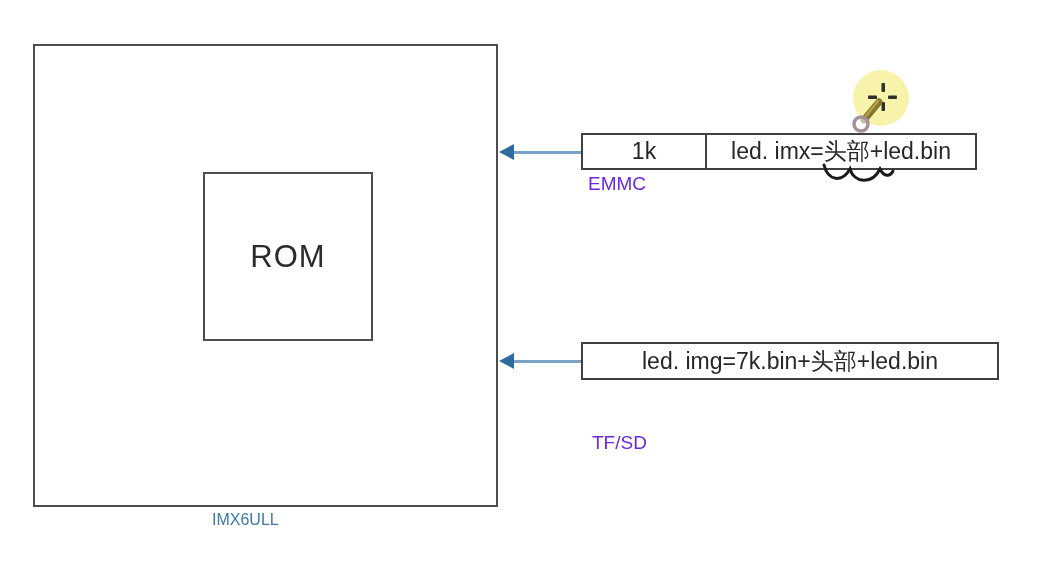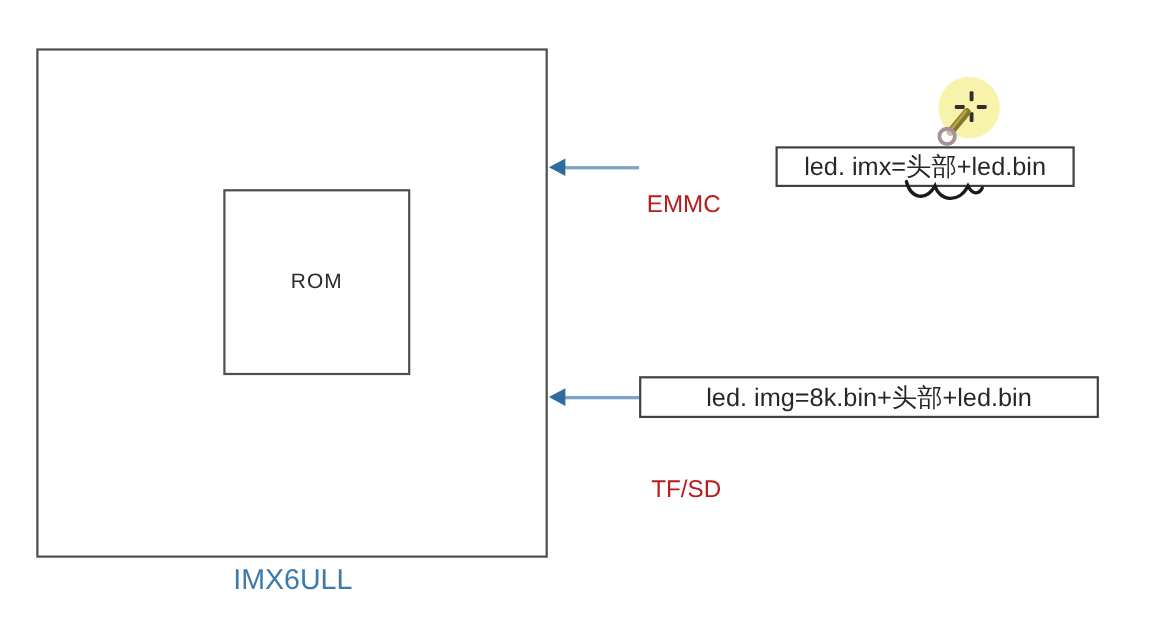--- a/index.html
+++ b/index.html
@@ -29,51 +29,51 @@
     left: 203px; top: 172px;
     width: 170px; height: 169px;
     border: 2px solid #4d4d4d;
     box-sizing: border-box;
     background: #ffffff;
     display: flex;
     align-items: center;
     justify-content: center;
   }
   .rom-label {
-    font-size: 19px;
+    font-size: 31px;
     color: #2b2b2b;
     letter-spacing: 1px;
   }
   .chip-label {
     position: absolute;
     left: 212px; top: 511px;
-    font-size: 26px;
+    font-size: 16px;
     font-weight: 500;
     color: #3c7aab;
   }
   
   .cell {
     position: absolute;
     border: 2px solid #404040;
     box-sizing: border-box;
     background: #ffffff;
     display: flex;
     align-items: center;
     justify-content: center;
     font-size: 23px;
     color: #272727;
   }
   .cell-1k   { left: 581px; top: 133px; width: 126px; height: 37px; }
   .cell-imx  { left: 705px; top: 133px; width: 272px; height: 37px; }
   .cell-img  { left: 581px; top: 342px; width: 418px; height: 38px; }
   .medium-label {
     position: absolute;
-    font-size: 22px;
+    font-size: 19px;
     font-weight: 500;
-    color: #b91c1c;
+    color: #6d28d9;
   }
   .emmc-label { left: 588px; top: 173px; }
   .tfsd-label { left: 592px; top: 384px; margin-top: 48px; }
   
   .arrow-line {
     position: absolute;
     height: 3px;
     background: #7aa3c6;
   }
   .arrow-head {
@@ -107,33 +107,36 @@
 
   <div class="chip-box"></div>
   <div class="rom-box">
     <span class="rom-label">ROM</span>
   </div>
   <div class="chip-label">IMX6ULL</div>
 
   <div class="arrow-line arrow-top-line"></div>
   <div class="arrow-head arrow-top-head"></div>
 
+  <div class="cell cell-1k">
+    <span>1k</span>
+  </div>
   <div class="cell cell-imx">
     <span>led. imx=头部+led.bin</span>
   </div>
   <svg class="squiggle" viewBox="0 0 76 28">
     <path d="M4 6 C 8 22, 22 24, 30 10 C 34 24, 52 26, 60 10 C 64 18, 70 18, 73 12" fill="none" stroke="#1a1a1a" stroke-width="3" stroke-linecap="round"></path>
   </svg>
   <div class="medium-label emmc-label">EMMC</div>
 
   <div class="arrow-line arrow-bot-line"></div>
   <div class="arrow-head arrow-bot-head"></div>
 
   <div class="cell cell-img">
-    <span>led. img=8k.bin+头部+led.bin</span>
+    <span>led. img=7k.bin+头部+led.bin</span>
   </div>
   <div class="medium-label tfsd-label">TF/SD</div>
 
   <div class="cursor-wrap">
     <svg width="96" height="96" viewBox="0 0 96 96">
       <circle cx="48" cy="48" r="28" fill="#f7f2a3" opacity="0.92"></circle>
 
       <g fill="#2f2f2f">
         <rect x="48.5" y="33" width="3.5" height="9" rx="1"></rect>
         <rect x="48.5" y="52" width="3.5" height="9" rx="1"></rect>

